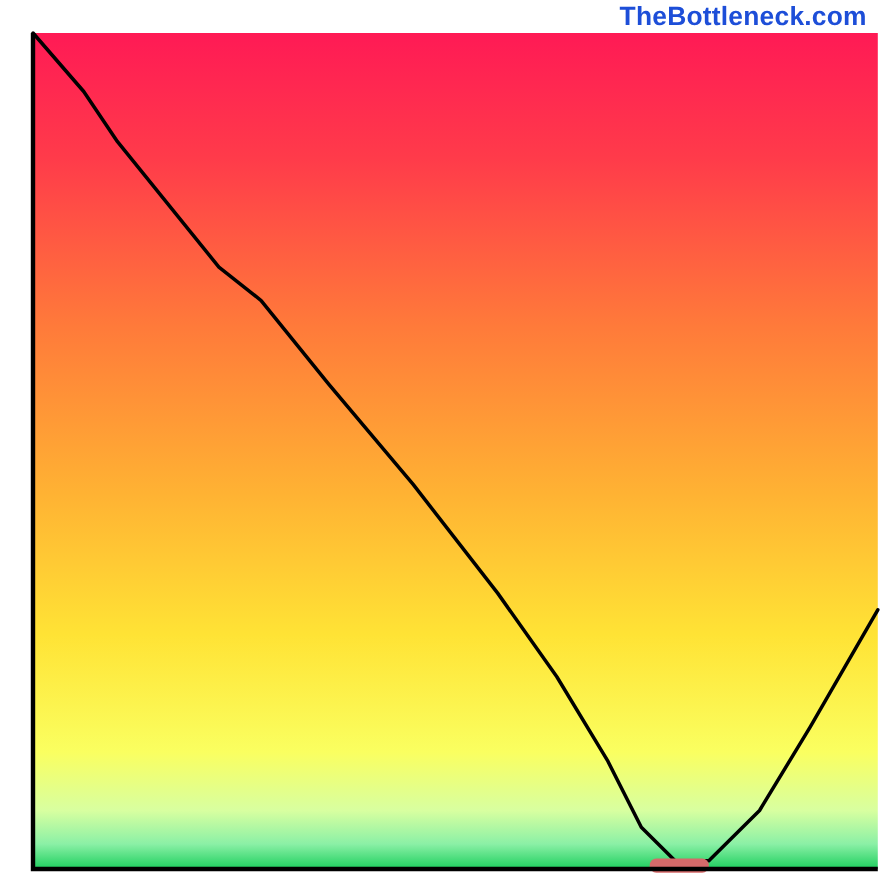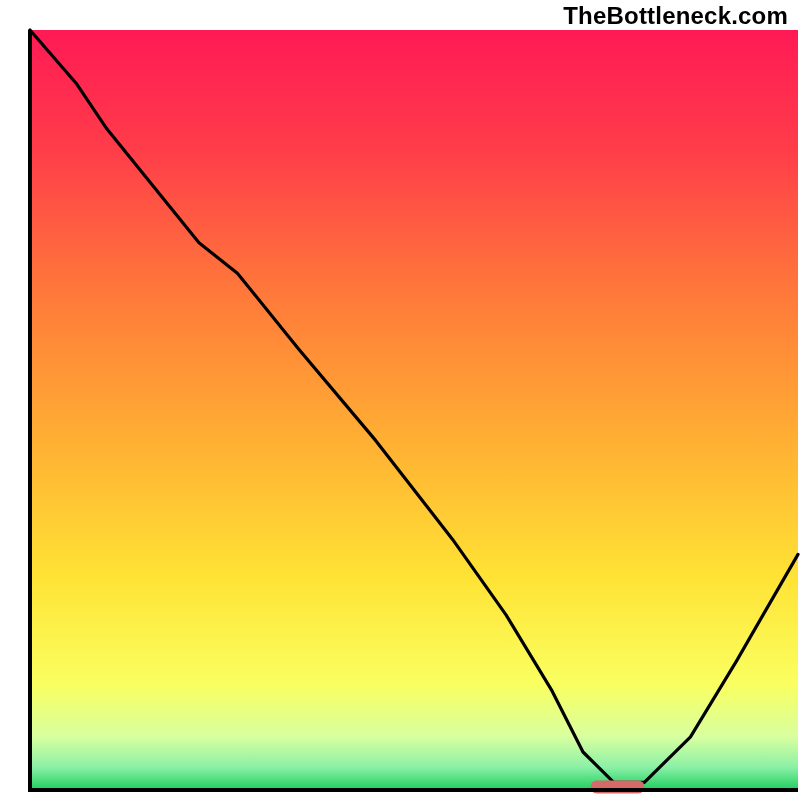--- a/index.html
+++ b/index.html
@@ -15,21 +15,21 @@
     width: 800px;
     height: 800px;
   }
   .watermark {
     position: absolute;
     top: 2px;
     right: 12px;
     font-family: Arial, Helvetica, sans-serif;
     font-size: 24px;
     font-weight: 600;
-    color: #000000;
+    color: #1d4ed8;
     letter-spacing: 0.2px;
     z-index: 5;
   }
   svg {
     display: block;
   }
 </style>
 </head>
 <body>
 

